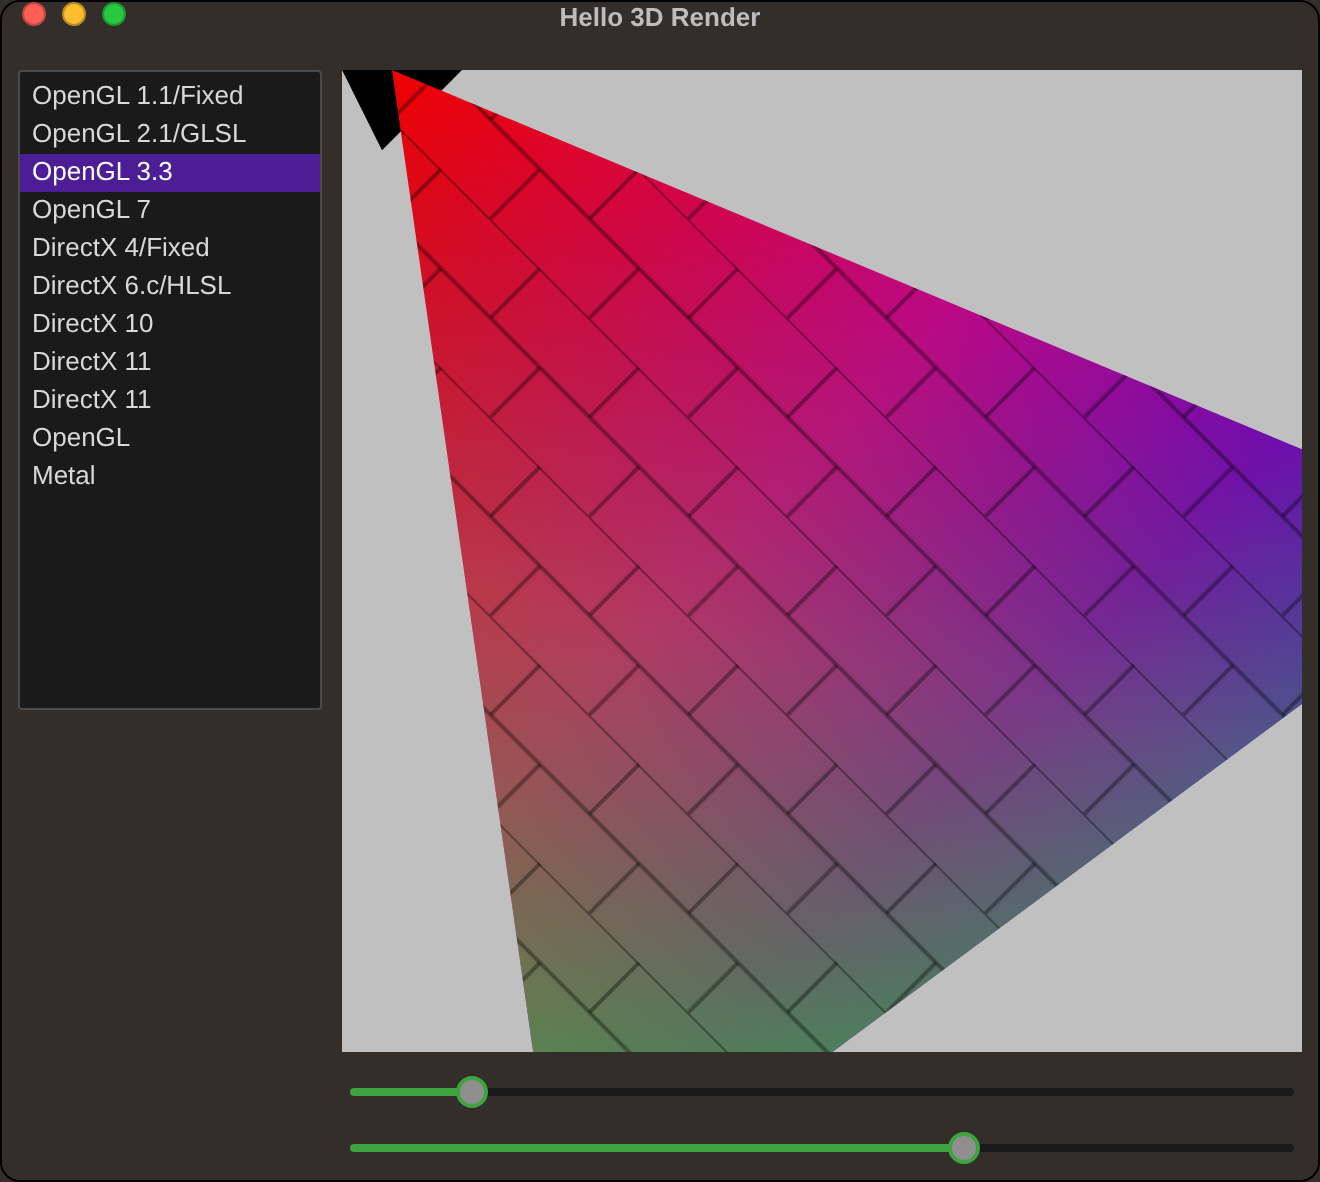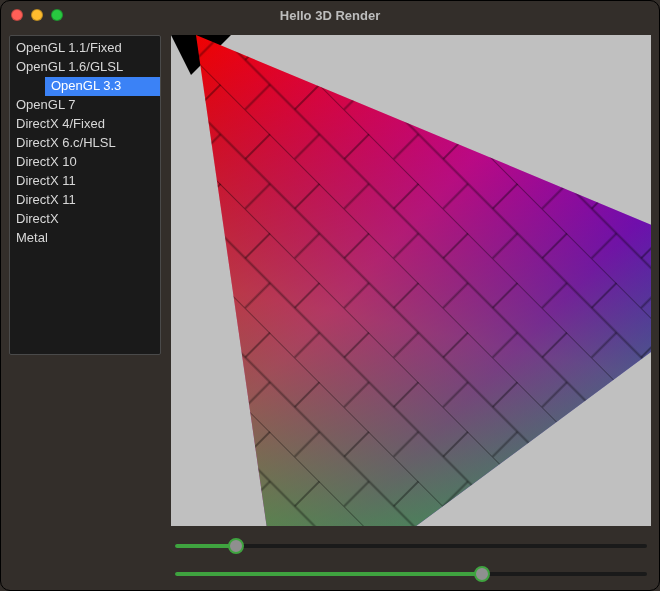--- a/index.html
+++ b/index.html
@@ -16,21 +16,21 @@
     border-radius: 10px;
     border: 1px solid #000;
     display: flex;
     flex-direction: column;
     position: relative;
     overflow: hidden;
   }
   .titlebar {
     height: 28px;
     display: flex;
-    align-items: center;
+    align-items: flex-start;
     padding: 0 10px;
     position: relative;
     flex: 0 0 auto;
   }
   .traffic {
     display: flex;
     gap: 8px;
     align-items: center;
   }
   .dot {
@@ -66,23 +66,22 @@
     overflow: hidden;
   }
   .list-item {
     padding: 1px 6px 2px 6px;
     color: #d8d8d8;
     cursor: default;
     white-space: nowrap;
     line-height: 16px;
   }
   .list-item.selected {
-    background: #3b82f6;
+    background: #4c1d95;
     color: #fff;
-    margin-left: 35px;
   }
   .main {
     flex: 1 1 auto;
     display: flex;
     flex-direction: column;
     gap: 10px;
   }
   .viewport {
     flex: 1 1 auto;
     background: #c0c0c0;
@@ -143,29 +142,29 @@
       <div class="dot yellow"></div>
       <div class="dot green"></div>
     </div>
     <div class="title">Hello 3D Render</div>
   </div>
 
   <div class="content">
 
     <div class="sidebar" id="sidebar">
         <div class="list-item">OpenGL 1.1/Fixed</div>
-        <div class="list-item">OpenGL 1.6/GLSL</div>
+        <div class="list-item">OpenGL 2.1/GLSL</div>
         <div class="list-item selected">OpenGL 3.3</div>
         <div class="list-item">OpenGL 7</div>
         <div class="list-item">DirectX 4/Fixed</div>
         <div class="list-item">DirectX 6.c/HLSL</div>
         <div class="list-item">DirectX 10</div>
         <div class="list-item">DirectX 11</div>
         <div class="list-item">DirectX 11</div>
-        <div class="list-item">DirectX</div>
+        <div class="list-item">OpenGL</div>
         <div class="list-item">Metal</div>
       </div>
 
     <div class="main">
 
       <div class="viewport">
         <svg viewBox="0 0 480 490" preserveAspectRatio="none">
           <defs>
 
             <linearGradient id="gradA" x1="0" y1="0" x2="1" y2="1">

